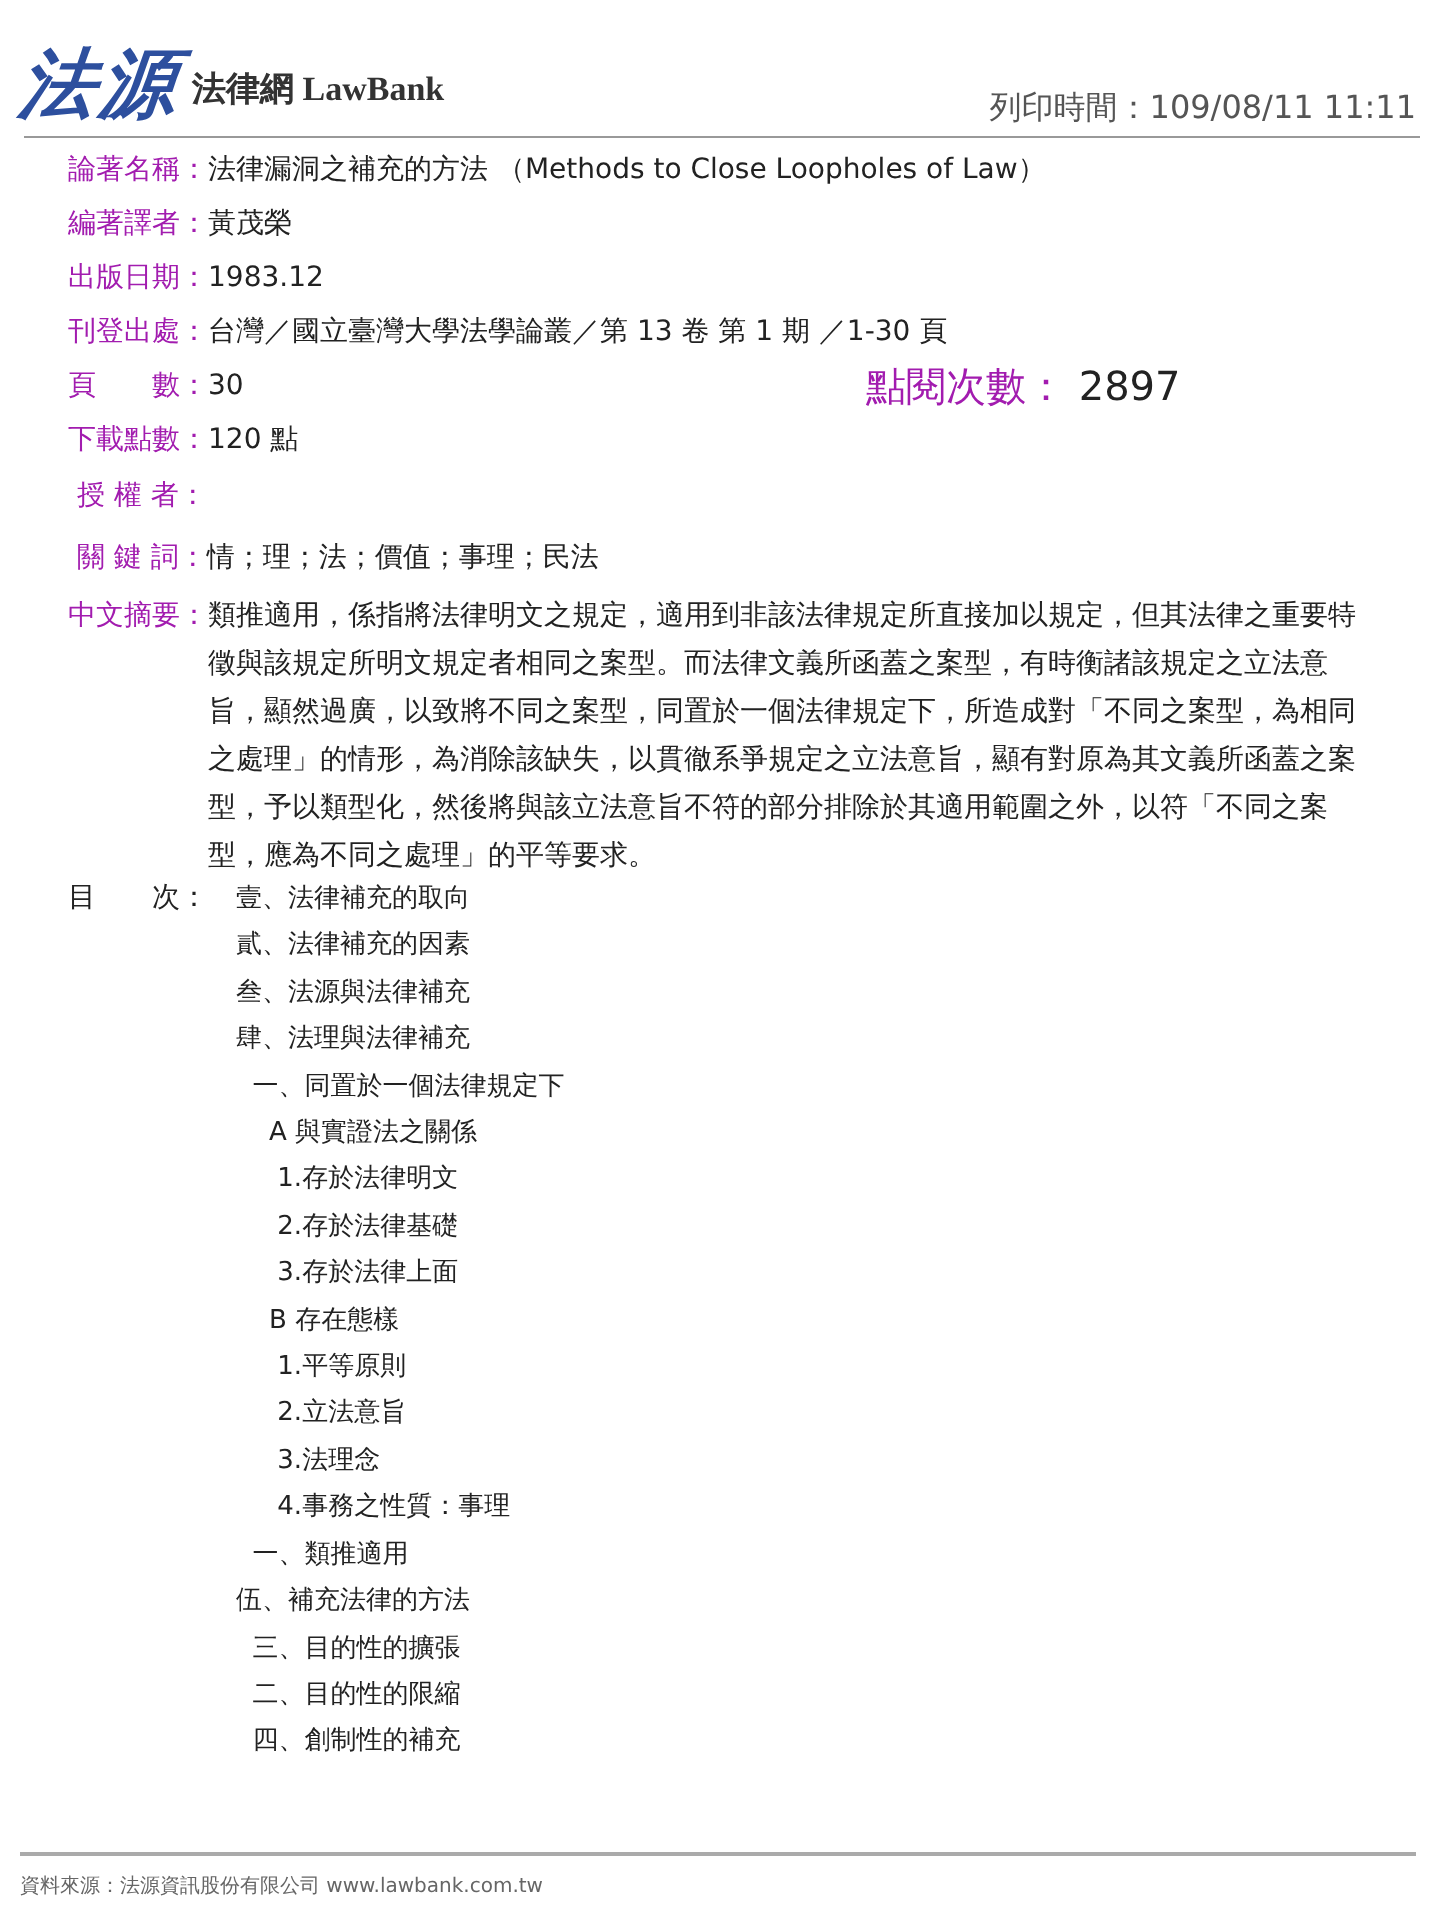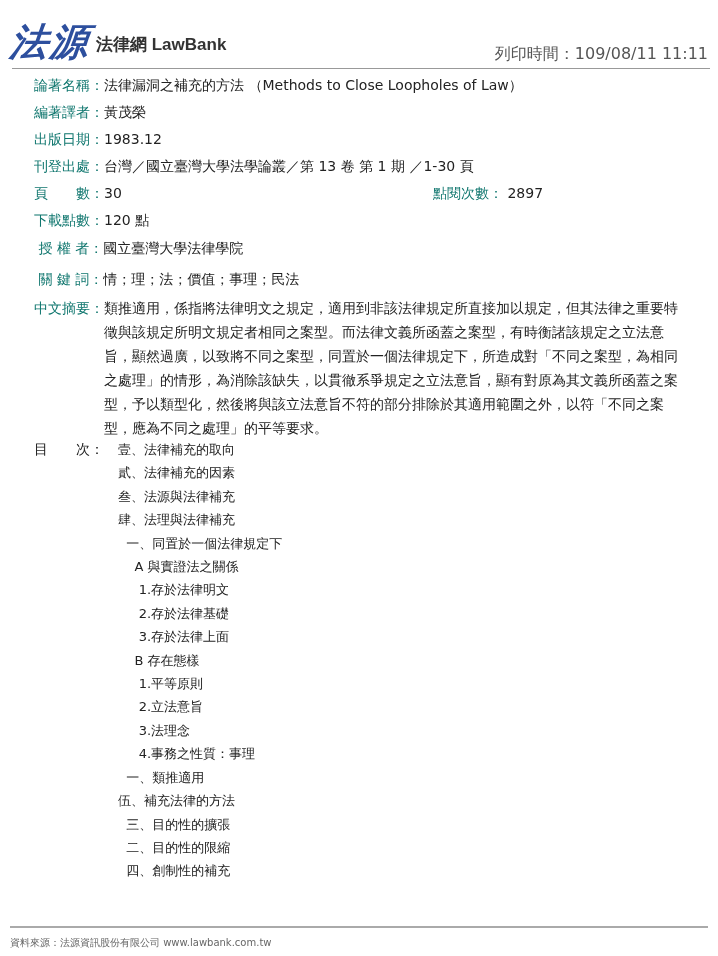--- a/index.html
+++ b/index.html
@@ -1,28 +1,28 @@
 <!DOCTYPE html>
 <html><head>
   <meta charset="utf-8">
   <style>
     html, body { margin: 0; padding: 0; background: #ffffff; }
     body { width: 718px; height: 956px; position: relative; overflow: hidden;
            font-family: "DejaVu Sans", "Liberation Sans", sans-serif; color: #222; }
     .logo { position: absolute; left: 10px; top: 14px; height: 48px; display: flex; align-items: flex-end; }
     .logo-mark { font-family: "DejaVu Serif", serif; font-size: 38px; font-style: italic; color: #2d4f9e;
                  letter-spacing: 2px; line-height: 40px; font-weight: bold; transform: skewX(-6deg); }
-    .logo-text { font-family: Liberation Sans, sans-serif; font-size: 17px; color: #333;
+    .logo-text { font-family: Liberation Serif, serif; font-size: 17px; color: #333;
                  margin-left: 6px; margin-bottom: 6px; font-weight: bold; }
     .header-rule { position: absolute; left: 12px; right: 8px; top: 68px; height: 1px; background: #999; }
     .print-time { position: absolute; right: 10px; top: 44px; font-size: 16px; color: #555; }
     .row { position: absolute; left: 34px; font-size: 14px; line-height: 23px; display: flex; }
-    .label { white-space: pre; color: #0f766e; }
+    .label { white-space: pre; color: #a21caf; }
     .val { color: #222; }
-    .views { position: absolute; left: 433px; top: 182px; font-size: 14px; line-height: 23px; }
+    .views { position: absolute; left: 433px; top: 182px; font-size: 20px; line-height: 23px; }
     .abstract { position: absolute; left: 34px; top: 296px; width: 670px; font-size: 14px; line-height: 24px; display: flex; }
     .abstract .val { width: 584px; }
     .toc-label { position: absolute; left: 34px; top: 438px; font-size: 14px; line-height: 23px; white-space: pre; }
     .toc { position: absolute; left: 118px; top: 438px; font-size: 13px; line-height: 23.4px; }
     .toc div { white-space: pre; }
     .footer-rule { position: absolute; left: 10px; right: 10px; top: 926px; height: 2px; background: #aaa; }
     .footer { position: absolute; left: 10px; top: 936px; font-size: 10px; color: #666; }
   </style>
 </head>
 <body>
@@ -57,21 +57,20 @@
 <div class="views">
   <span class="label">點閱次數：</span>
   <span class="val">2897</span>
 </div>
 <div class="row" style="top:209px">
   <span class="label">下載點數：</span>
   <span class="val">120 點</span>
 </div>
 <div class="row" style="top:237px">
   <span class="label"> 授 權 者：</span>
-  <span class="val">國立臺灣大學法律學院</span>
 </div>
 <div class="row" style="top:268px">
   <span class="label"> 關 鍵 詞：</span>
   <span class="val">情；理；法；價值；事理；民法</span>
 </div>
 
 <div class="abstract">
   <span class="label">中文摘要：</span>
   <span class="val">類推適用，係指將法律明文之規定，適用到非該法律規定所直接加以規定，但其法律之重要特徵與該規定所明文規定者相同之案型。而法律文義所函蓋之案型，有時衡諸該規定之立法意旨，顯然過廣，以致將不同之案型，同置於一個法律規定下，所造成對「不同之案型，為相同之處理」的情形，為消除該缺失，以貫徹系爭規定之立法意旨，顯有對原為其文義所函蓋之案型，予以類型化，然後將與該立法意旨不符的部分排除於其適用範圍之外，以符「不同之案型，應為不同之處理」的平等要求。</span>
 </div>

